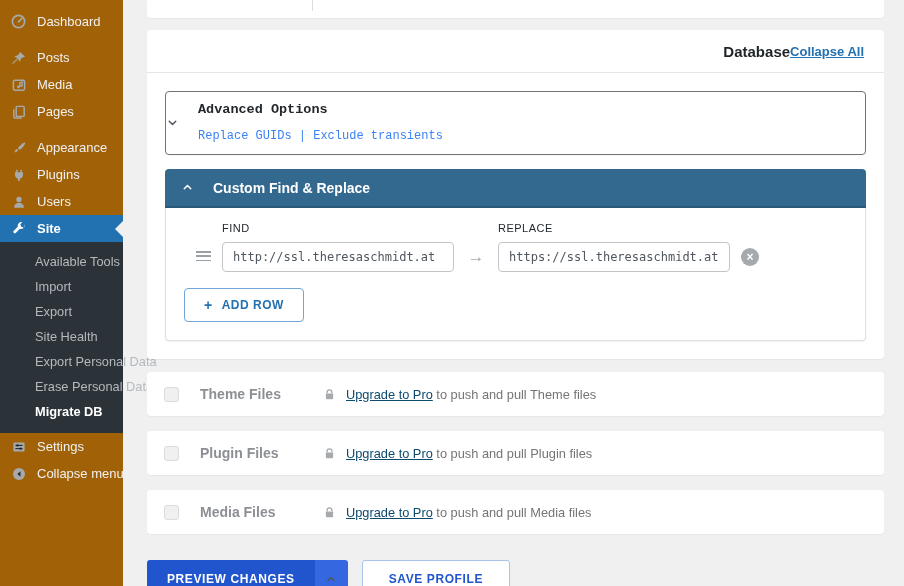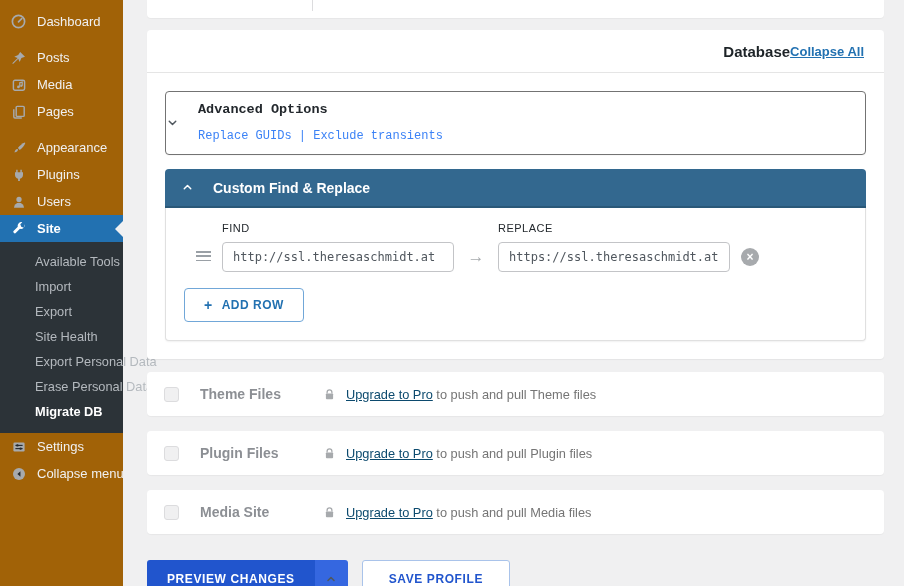--- a/index.html
+++ b/index.html
@@ -325,21 +325,21 @@
           <svg width="15" height="15" viewBox="0 0 20 20">
             <path d="M6.8 8.6V6.9a3.2 3.2 0 0 1 6.4 0v1.7" fill="none" stroke="currentColor" stroke-width="1.7"></path>
             <rect x="5.2" y="8.6" width="9.6" height="7.6" rx="1.2" fill="currentColor"></rect>
           </svg>
         </span>
       <span class="file-desc"><a class="upg">Upgrade to Pro</a><span> to push and pull Plugin files</span></span>
     </section>
 
     <section class="file-card">
       <span class="cb"></span>
-      <span class="file-title">Media Site</span>
+      <span class="file-title">Media Files</span>
       <span class="lock">
           <svg width="15" height="15" viewBox="0 0 20 20">
             <path d="M6.8 8.6V6.9a3.2 3.2 0 0 1 6.4 0v1.7" fill="none" stroke="currentColor" stroke-width="1.7"></path>
             <rect x="5.2" y="8.6" width="9.6" height="7.6" rx="1.2" fill="currentColor"></rect>
           </svg>
         </span>
       <span class="file-desc"><a class="upg">Upgrade to Pro</a><span> to push and pull Media files</span></span>
     </section>
 
     <div class="actions">

